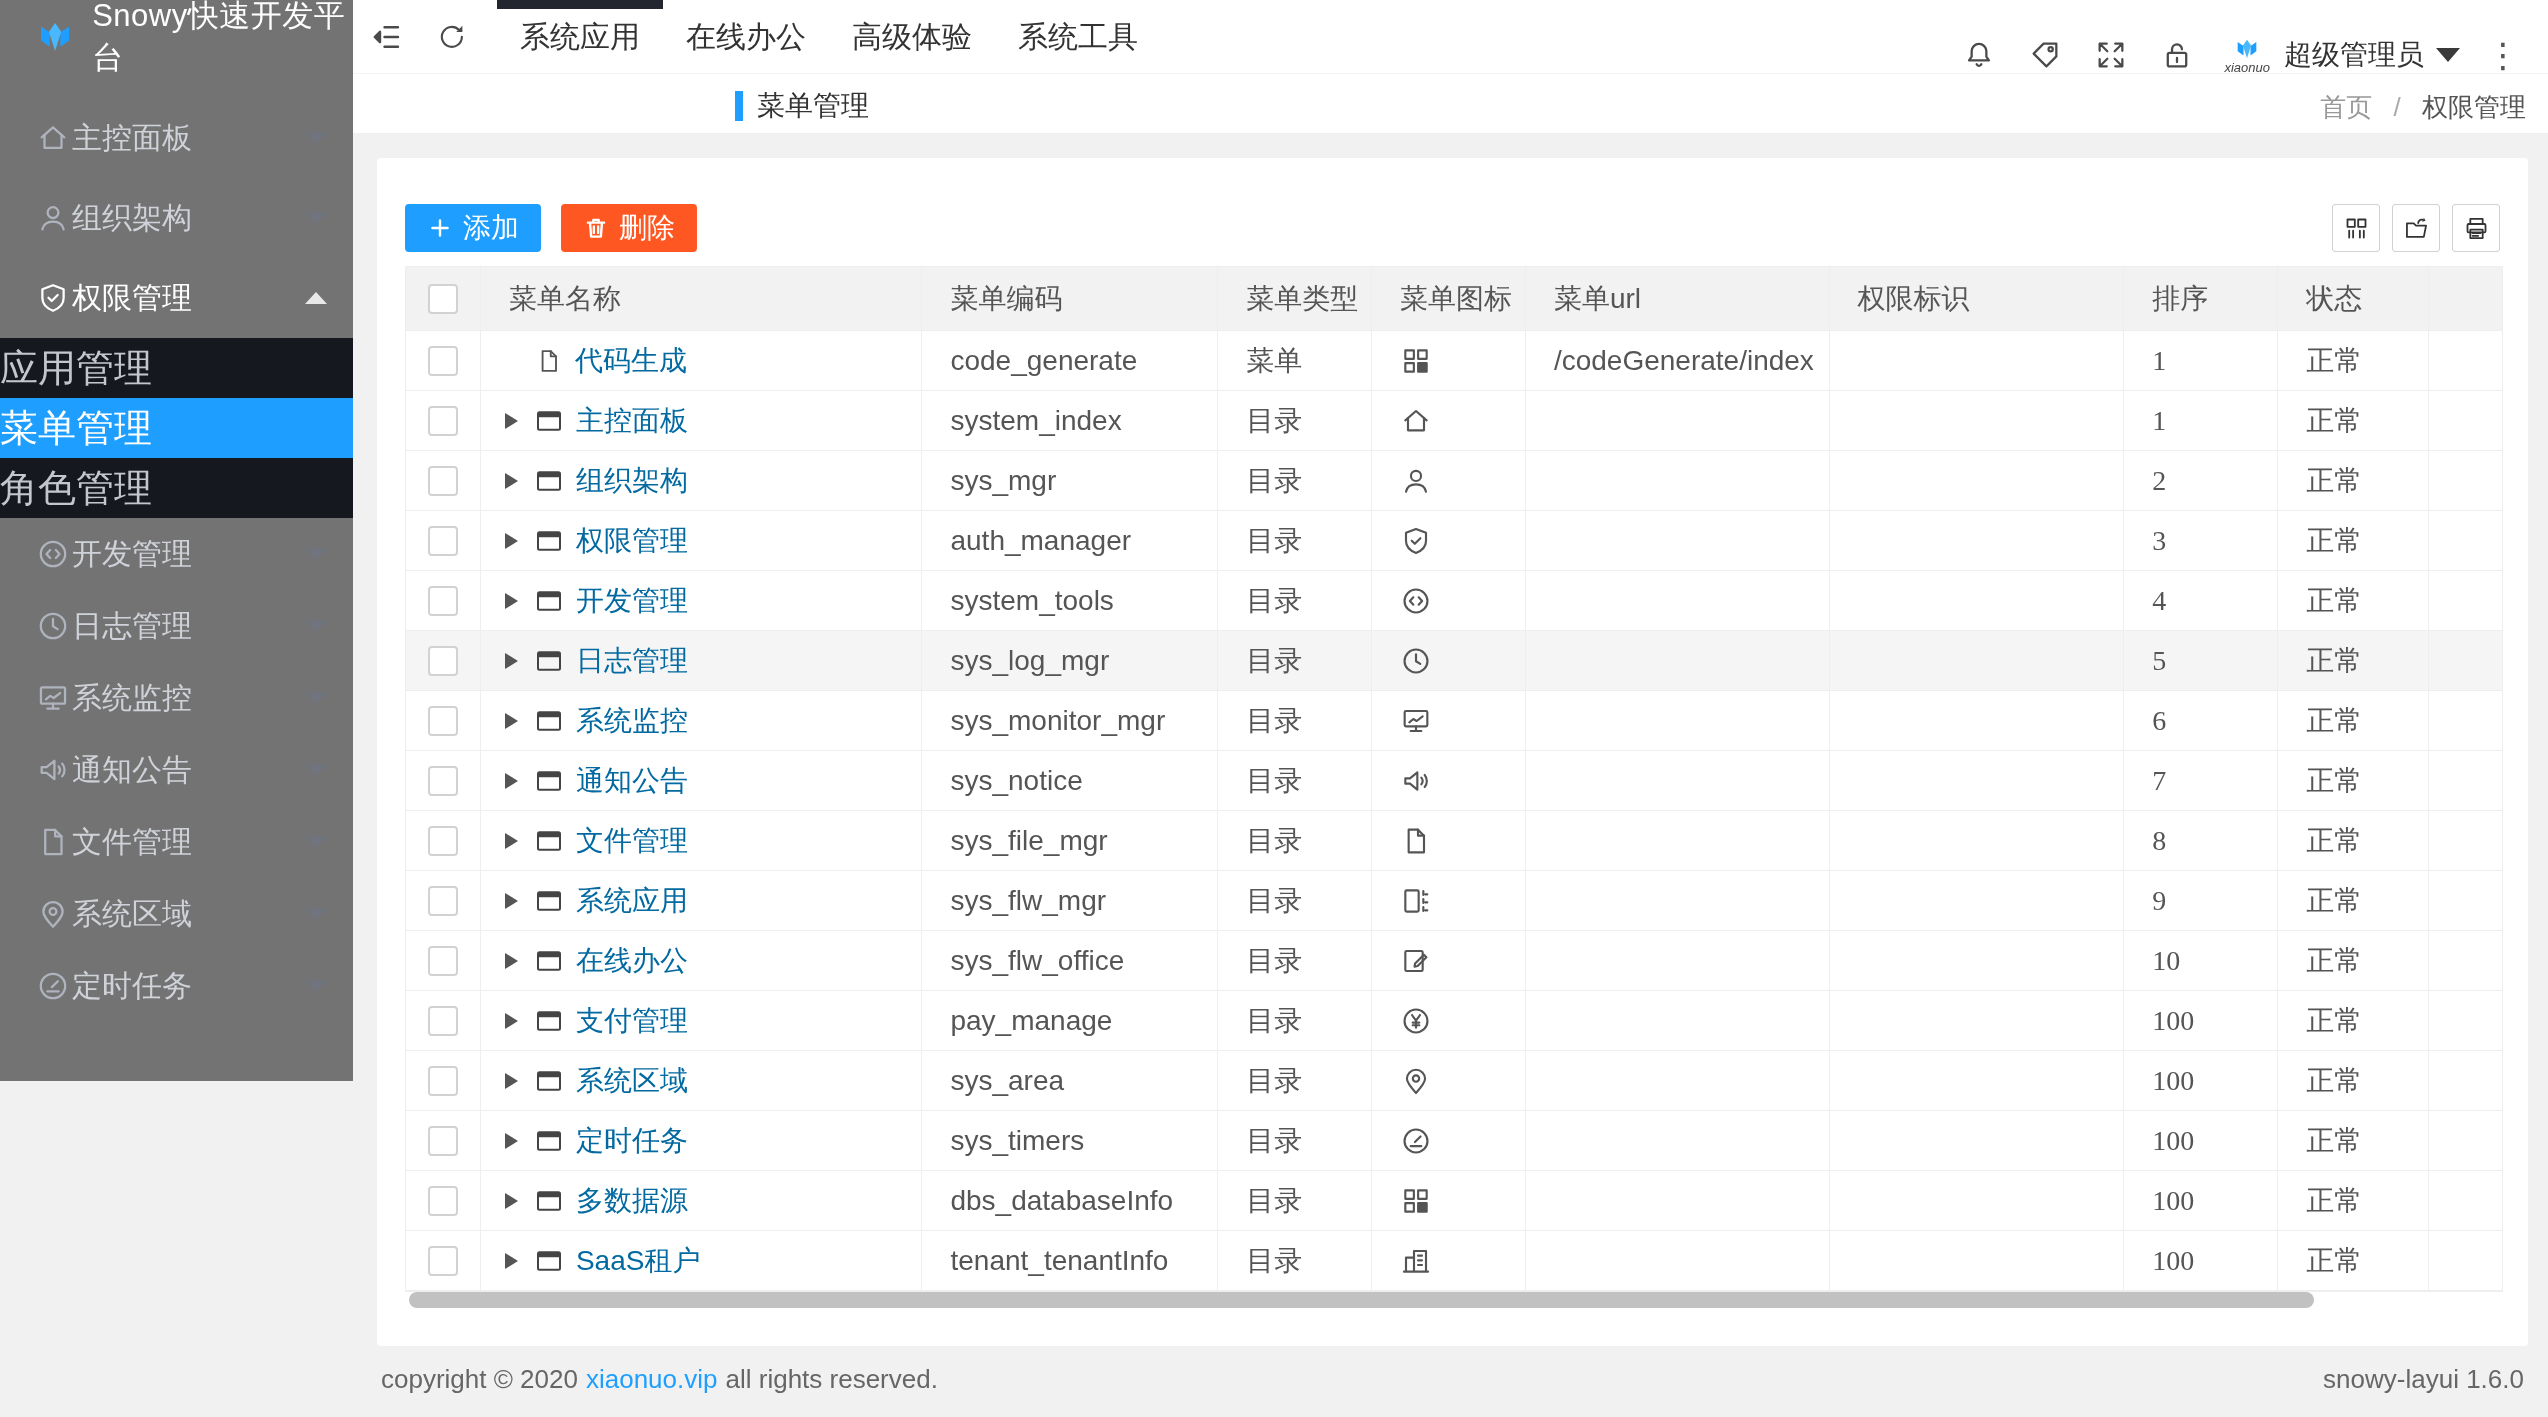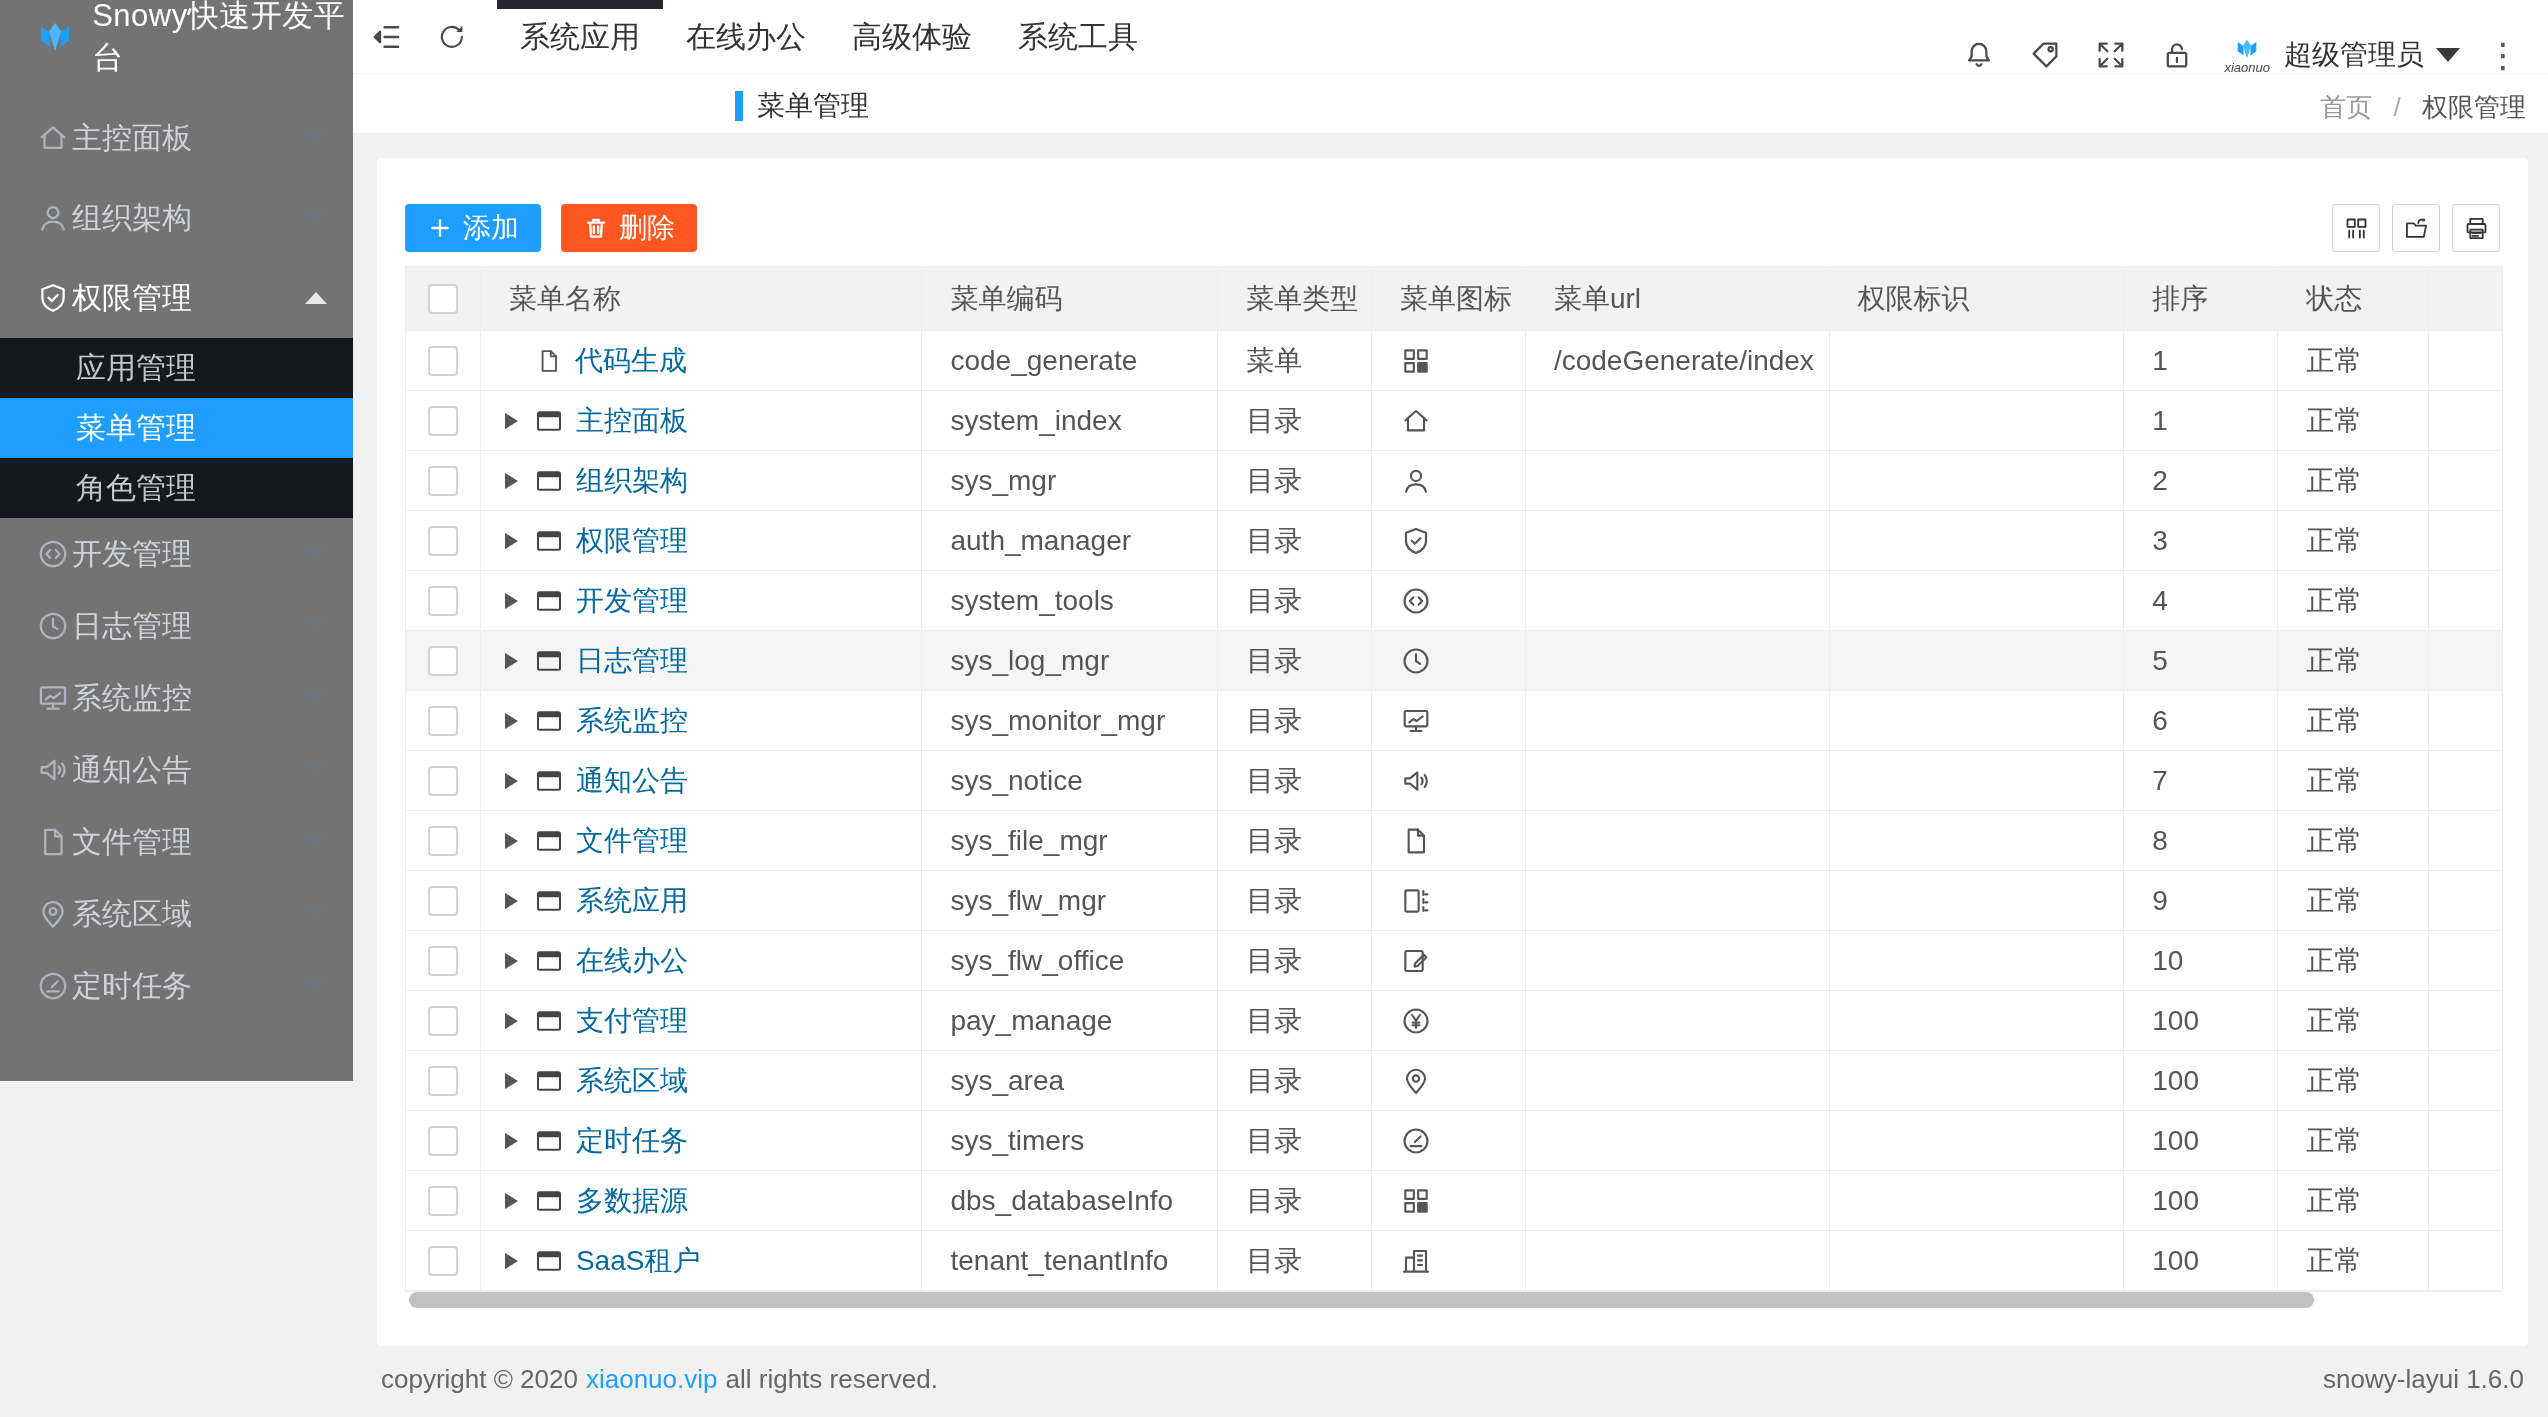--- a/index.html
+++ b/index.html
@@ -16,21 +16,21 @@
   .side-item{height:80px;display:flex;align-items:center;position:relative;cursor:pointer;color:#cfd2d8;}
   .side-item.compact{height:72px;}
   .side-item .ic{width:34px;height:34px;position:absolute;left:36px;color:#aeb3bd;}
   .side-label{position:absolute;left:72px;font-size:30px;}
   .chev{position:absolute;right:26px;width:0;height:0;border-left:11px solid transparent;border-right:11px solid transparent;}
   .chev.down{border-top:12px solid #6f747e;}
   .chev.up{border-bottom:12px solid #e8e8e8;}
   .side-item.open{color:#fff;}
   .side-item.open .ic{color:#fff;}
   .side-sub{background:#16181f;}
-  .side-sub-item{height:60px;display:flex;align-items:center;padding-left:76px;font-size:30px;color:#c3c6cc;cursor:pointer;}
+  .side-sub-item{height:60px;display:flex;align-items:center;font-size:38px;color:#c3c6cc;cursor:pointer;}
   .side-sub-item.active{background:#1E9FFF;color:#fff;}
 
   
   .topbar{position:absolute;left:353px;top:0;right:0;height:74px;background:#fff;border-bottom:1px solid #f4f4f4;}
   .top-left{position:absolute;left:0;top:0;height:74px;display:flex;align-items:center;}
   .top-icon-btn{width:66px;height:74px;display:flex;align-items:center;justify-content:center;color:#4a4a4a;cursor:pointer;}
   .top-icon-btn .ic{width:34px;height:34px;}
   .nav-tabs{display:flex;height:74px;margin-left:12px;}
   .nav-tab{position:relative;height:74px;display:flex;align-items:center;padding:0 23px;font-size:30px;color:#333;cursor:pointer;}
   .nav-tab.active::before{content:"";position:absolute;left:0;top:0;width:100%;height:9px;background:#23262E;}
@@ -71,21 +71,21 @@
   .tr.body.hl{background:#f5f5f5;}
   .td{display:flex;align-items:center;padding-left:28px;border-right:1px solid #eee;overflow:hidden;white-space:nowrap;}
   .td:last-child{border-right:none;}
   .c0{width:75px;justify-content:center;padding-left:0;}
   .c1{width:442px;}
   .c2{width:296px;}
   .c3{width:154px;}
   .c4{width:154px;}
   .c5{width:304px;}
   .c6{width:295px;}
-  .c7{width:154px;}
+  .c7{width:154px;font-family:Liberation Serif, serif;}
   .c8{width:151px;}
   .c9{width:73px;}
   .checkbox{width:30px;height:30px;border:2px solid #d2d2d2;border-radius:4px;background:#fff;cursor:pointer;}
   .tree-caret{width:0;height:0;border-left:13px solid #555;border-top:8px solid transparent;border-bottom:8px solid transparent;margin-left:-4px;margin-right:16px;cursor:pointer;flex:none;}
   .row-glyph{width:30px;height:30px;color:#444;margin-right:12px;flex:none;}
   .leaf-indent{margin-left:26px;}
   .name-text{color:#0369a1;text-align:right;}
 
   .hscroll{position:absolute;left:30px;bottom:38px;width:2098px;height:16px;}
   .hscroll-thumb{position:absolute;left:2px;top:0;width:1905px;height:16px;background:#c1c1c1;border-radius:8px;cursor:pointer;}

